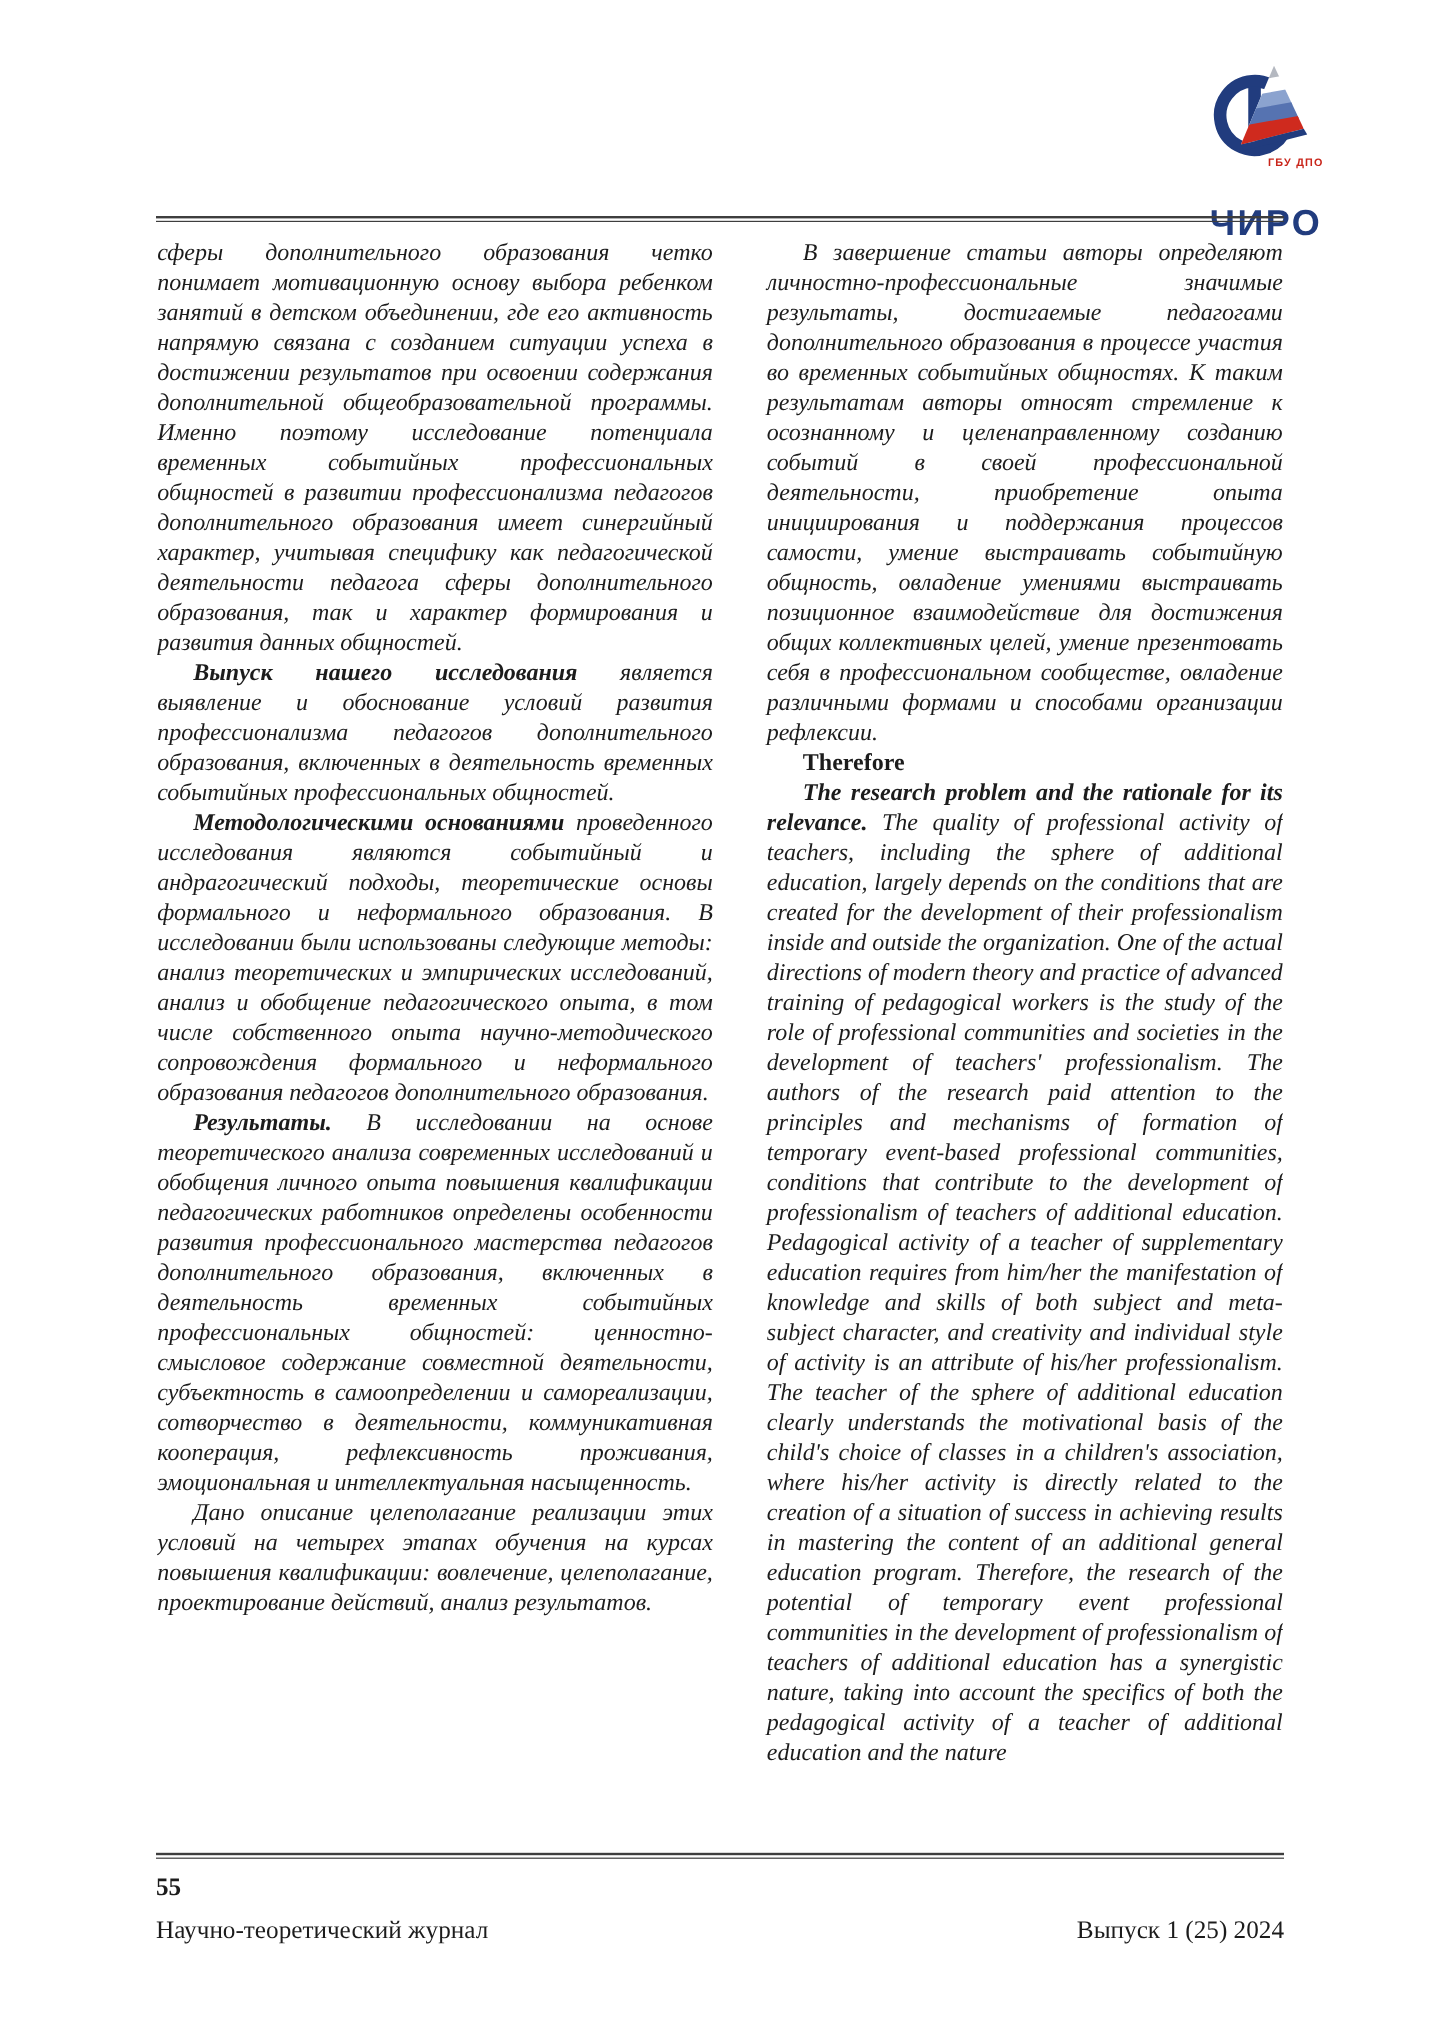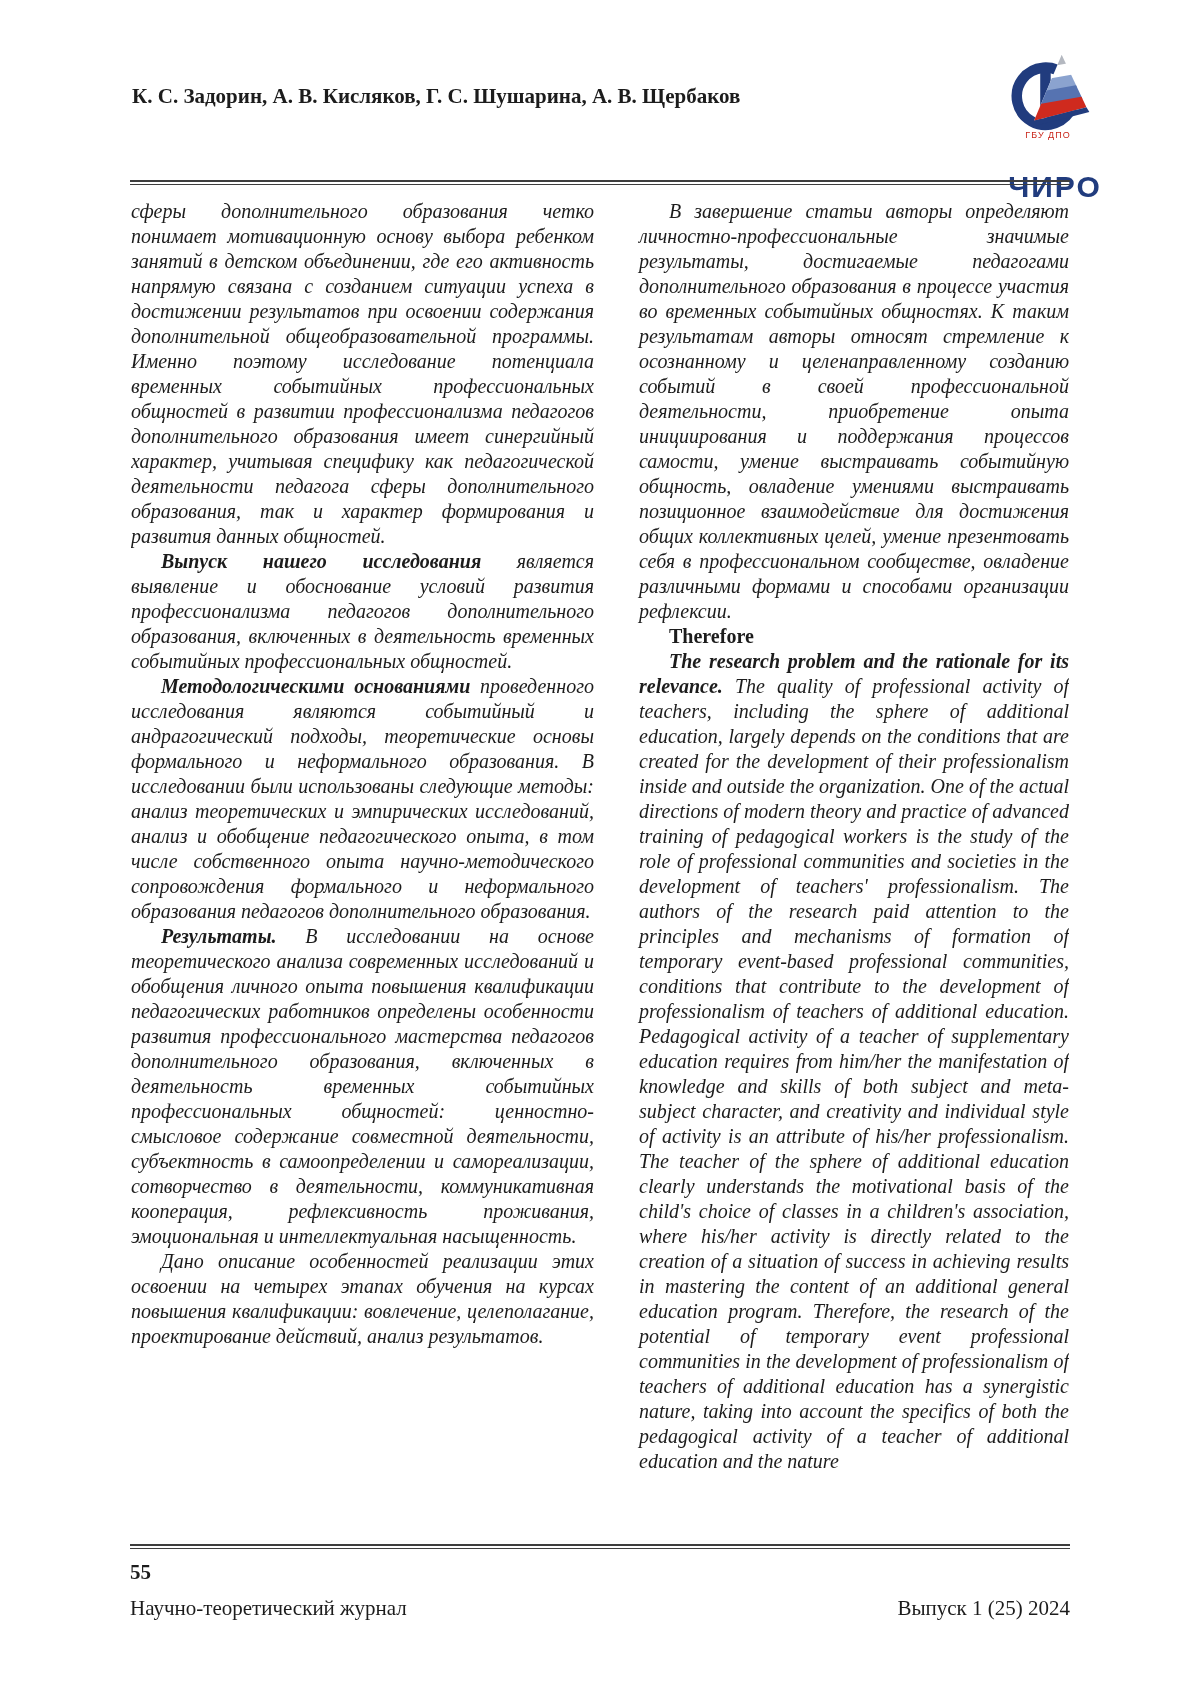--- a/index.html
+++ b/index.html
@@ -15,22 +15,22 @@
   .hdr { position:absolute; left:132px; top:84px; width:830px; }
   .hdr .authors {
     font-weight:700; font-size:21px; line-height:24px; margin:0 0 10px 0;
   }
   .hdr .title {
     font-weight:700; font-size:21px; line-height:24px; margin:0;
   }
   
   .logo { position:absolute; left:993px; top:52px; width:124px; text-align:center; }
   .logo svg { display:block; margin:0 auto; }
-  .logo .small { font-size:9px; font-weight:400; letter-spacing:1px; color:#c9251a;
-    font-family:"Liberation Sans", sans-serif; margin-top:-4px; text-align:center; padding-right:14px; }
+  .logo .small { font-size:9px; font-weight:700; letter-spacing:1px; color:#c9251a;
+    font-family:"Liberation Sans", sans-serif; margin-top:-4px; text-align:right; padding-right:14px; }
   .logo .big  { font-size:30px; font-weight:700; letter-spacing:2px; color:#213c7e;
     font-family:"Liberation Sans", sans-serif; line-height:30px;margin-top:32px; }
   
   .rule {
     position:absolute; left:130px; width:940px; height:2px;
     border-top:2px solid #3e3e3e; border-bottom:1px solid #3e3e3e;
   }
   .rule.top { top:180px; }
   .rule.bottom { top:1544px; }
   
@@ -58,21 +58,20 @@
   .ftr .mid { position:absolute; left:0; right:0; text-align:left;font-weight:bold; }
   .ftr .left-lbl { position:relative; z-index:1;margin-top:36px; }
   .ftr .right-lbl { position:relative; z-index:1; }
 </style>
 </head>
 <body>
 
 <div class="page">
 
   <div class="hdr">
-    <p class="authors">К. С. Задорин, А. В. Кисляков, Г. С. Шушарина, А. В. Щербаков</p>
   </div>
 
   <div class="logo">
     <svg width="96" height="82" viewBox="0 0 100 86">
 
       <path d="M 61 25 A 30 30 0 1 0 68 57" fill="none" stroke="#213c7e" stroke-width="11"></path>
 
       <path d="M 40 21 L 40 55 Q 40 66 51 66 L 57 66 L 57 56" fill="none" stroke="#213c7e" stroke-width="11"></path>
 
       <clipPath id="sailclip">
@@ -94,21 +93,21 @@
 
   <div class="rule top"></div>
   <div class="rule bottom"></div>
 
   <div class="cols">
     <div class="col left">
         <p class="para" lang="ru"><span class="seg-i">сферы дополнительного образования четко понимает мотивационную основу выбора ребенком занятий в детском объединении, где его активность напрямую связана с созданием ситуации успеха в достижении результатов при освоении содержания дополнительной общеобразовательной программы. Именно поэтому исследование потенциала временных событийных профессиональных общностей в развитии профессионализма педагогов дополнительного образования имеет синергийный характер, учитывая специфику как педагогической деятельности педагога сферы дополнительного образования, так и характер формирования и развития данных общностей.</span></p>
         <p class="para indent" lang="ru"><span class="seg-bi">Выпуск нашего исследования</span><span class="seg-i"> является выявление и обоснование условий развития профессионализма педагогов дополнительного образования, включенных в деятельность временных событийных профессиональных общностей.</span></p>
         <p class="para indent" lang="ru"><span class="seg-bi">Методологическими основаниями</span><span class="seg-i"> проведенного исследования являются событийный и андрагогический подходы, теоретические основы формального и неформального образования. В исследовании были использованы следующие методы: анализ теоретических и эмпирических исследований, анализ и обобщение педагогического опыта, в том числе собственного опыта научно-методического сопровождения формального и неформального образования педагогов дополнительного образования.</span></p>
         <p class="para indent" lang="ru"><span class="seg-bi">Результаты.</span><span class="seg-i"> В исследовании на основе теоретического анализа современных исследований и обобщения личного опыта повышения квалификации педагогических работников определены особенности развития профессионального мастерства педагогов дополнительного образования, включенных в деятельность временных событийных профессиональных общностей: ценностно-смысловое содержание совместной деятельности, субъектность в самоопределении и самореализации, сотворчество в деятельности, коммуникативная кооперация, рефлексивность проживания, эмоциональная и интеллектуальная насыщенность.</span></p>
-        <p class="para indent" lang="ru"><span class="seg-i">Дано описание особенностей реализации этих освоении на четырех этапах обучения на курсах повышения квалификации: вовлечение, целеполагание, проектирование действий, анализ результатов.</span></p>
+        <p class="para indent" lang="ru"><span class="seg-i">Дано описание целеполагание реализации этих условий на четырех этапах обучения на курсах повышения квалификации: вовлечение, целеполагание, проектирование действий, анализ результатов.</span></p>
       </div>
     <div class="col right">
         <p class="para indent" lang="ru"><span class="seg-i">В завершение статьи авторы определяют личностно-профессиональные значимые результаты, достигаемые педагогами дополнительного образования в процессе участия во временных событийных общностях. К таким результатам авторы относят стремление к осознанному и целенаправленному созданию событий в своей профессиональной деятельности, приобретение опыта инициирования и поддержания процессов самости, умение выстраивать событийную общность, овладение умениями выстраивать позиционное взаимодействие для достижения общих коллективных целей, умение презентовать себя в профессиональном сообществе, овладение различными формами и способами организации рефлексии.</span></p>
         <p class="para indent" lang="en"><span class="seg-b">Therefore</span></p>
         <p class="para indent" lang="en"><span class="seg-bi">The research problem and the rationale for its relevance.</span><span class="seg-i"> The quality of professional activity of teachers, including the sphere of additional education, largely depends on the conditions that are created for the development of their professionalism inside and outside the organization. One of the actual directions of modern theory and practice of advanced training of pedagogical workers is the study of the role of professional communities and societies in the development of teachers' professionalism. The authors of the research paid attention to the principles and mechanisms of formation of temporary event-based professional communities, conditions that contribute to the development of professionalism of teachers of additional education. Pedagogical activity of a teacher of supplementary education requires from him/her the manifestation of knowledge and skills of both subject and meta-subject character, and creativity and individual style of activity is an attribute of his/her professionalism. The teacher of the sphere of additional education clearly understands the motivational basis of the child's choice of classes in a children's association, where his/her activity is directly related to the creation of a situation of success in achieving results in mastering the content of an additional general education program. Therefore, the research of the potential of temporary event professional communities in the development of professionalism of teachers of additional education has a synergistic nature, taking into account the specifics of both the pedagogical activity of a teacher of additional education and the nature</span></p>
       </div>
   </div>
 
   <div class="ftr">
     <span class="mid">55</span>

